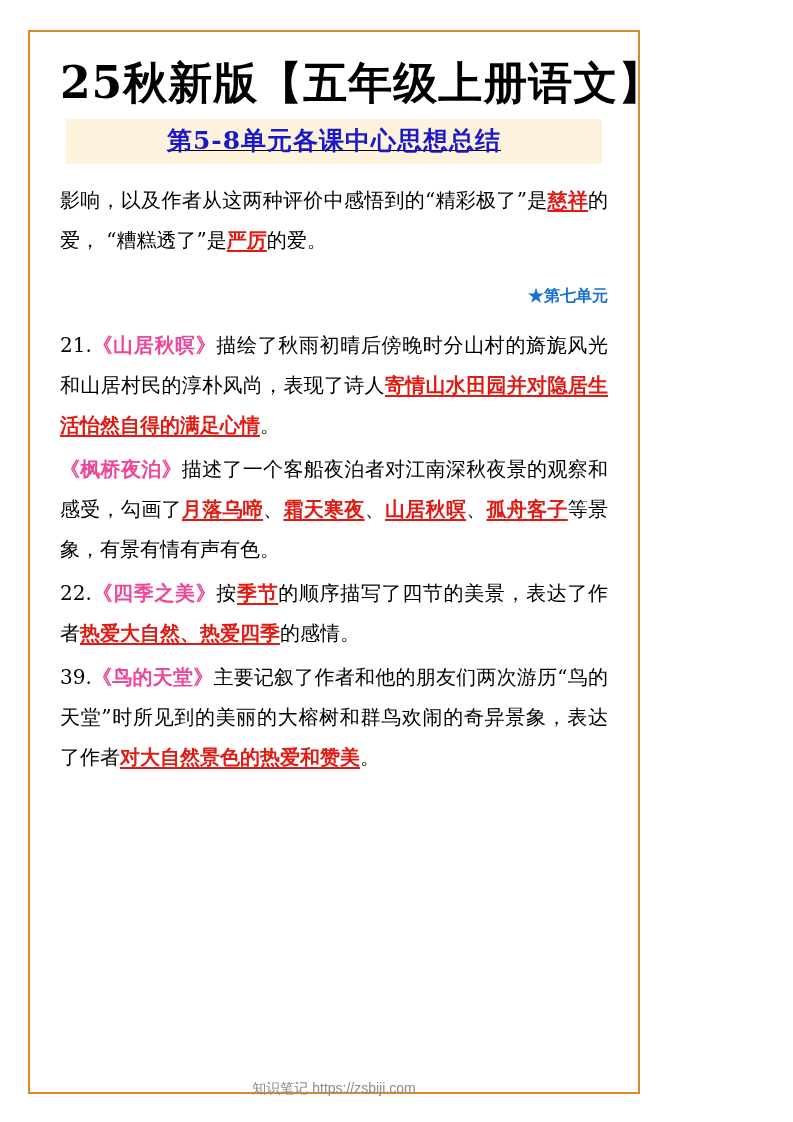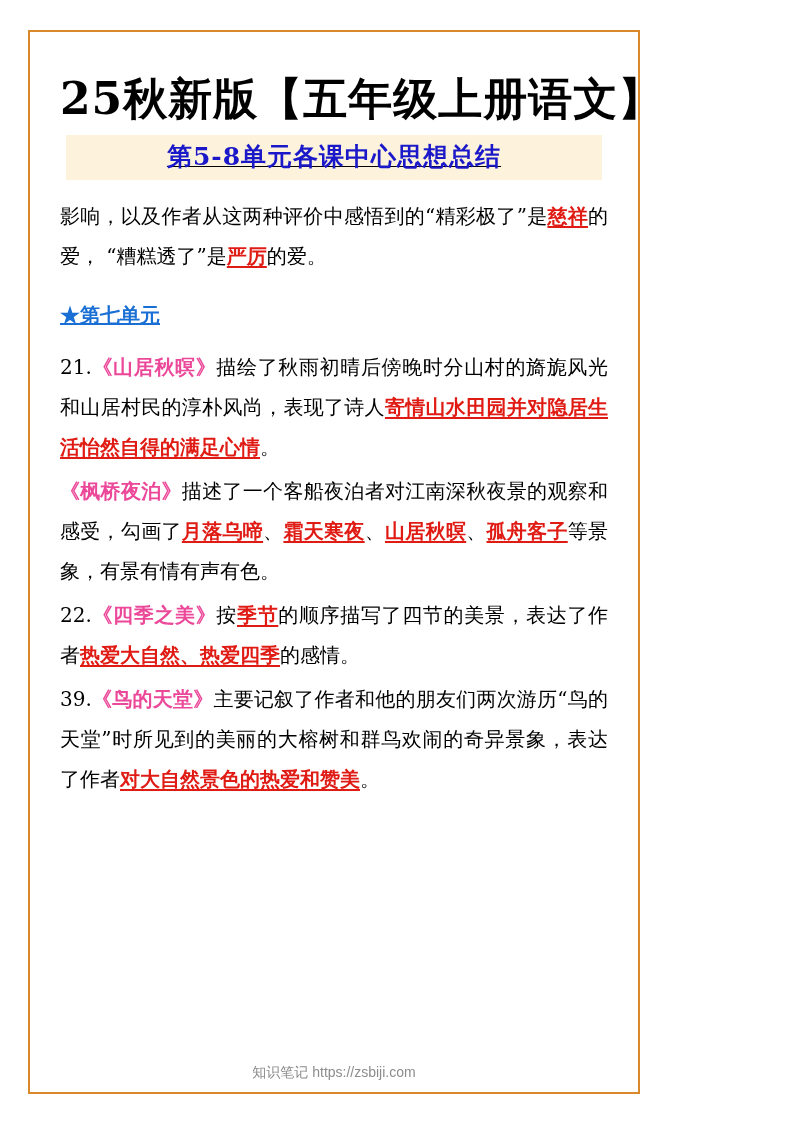--- a/index.html
+++ b/index.html
@@ -10,21 +10,21 @@
     width: 793px;
     height: 1122px;
     background: #ffffff;
     font-family: "Liberation Sans", sans-serif;
   }
   .page {
     position: relative;
     width: 668px;
     height: 1122px;
     box-sizing: border-box;
-    padding: 44px 26px;
+    padding: 28px 26px;
   }
   .border-frame {
     position: absolute;
     left: 28px;
     top: 30px;
     right: 28px;
     bottom: 28px;
     border: 2px solid #d9882b;
     box-sizing: border-box;
     pointer-events: none;
@@ -70,33 +70,32 @@
     color: #e01b14;
     font-weight: bold;
     text-decoration: underline;
     text-underline-offset: 3px;
   }
   .purple {
     color: #ec4899;
     font-weight: bold;
   }
   .section-head {
-    text-align: left;
+    text-align: right;
     color: #1a6fd4;
     font-family: "DejaVu Serif", serif;
     font-weight: bold;
-    font-size: 20px;
+    font-size: 16px;
     margin: 26px 0 18px 0;
-    text-decoration: underline;
   }
   .footer {
     position: absolute;
     left: 0;
     right: 0;
-    bottom: 40px;
+    bottom: 24px;
     text-align: center;
     font-family: "Liberation Sans", sans-serif;
     font-size: 14px;
     color: #8c8c8c;
   }
 </style>
 </head>
 <body>
 
 <div class="page">

